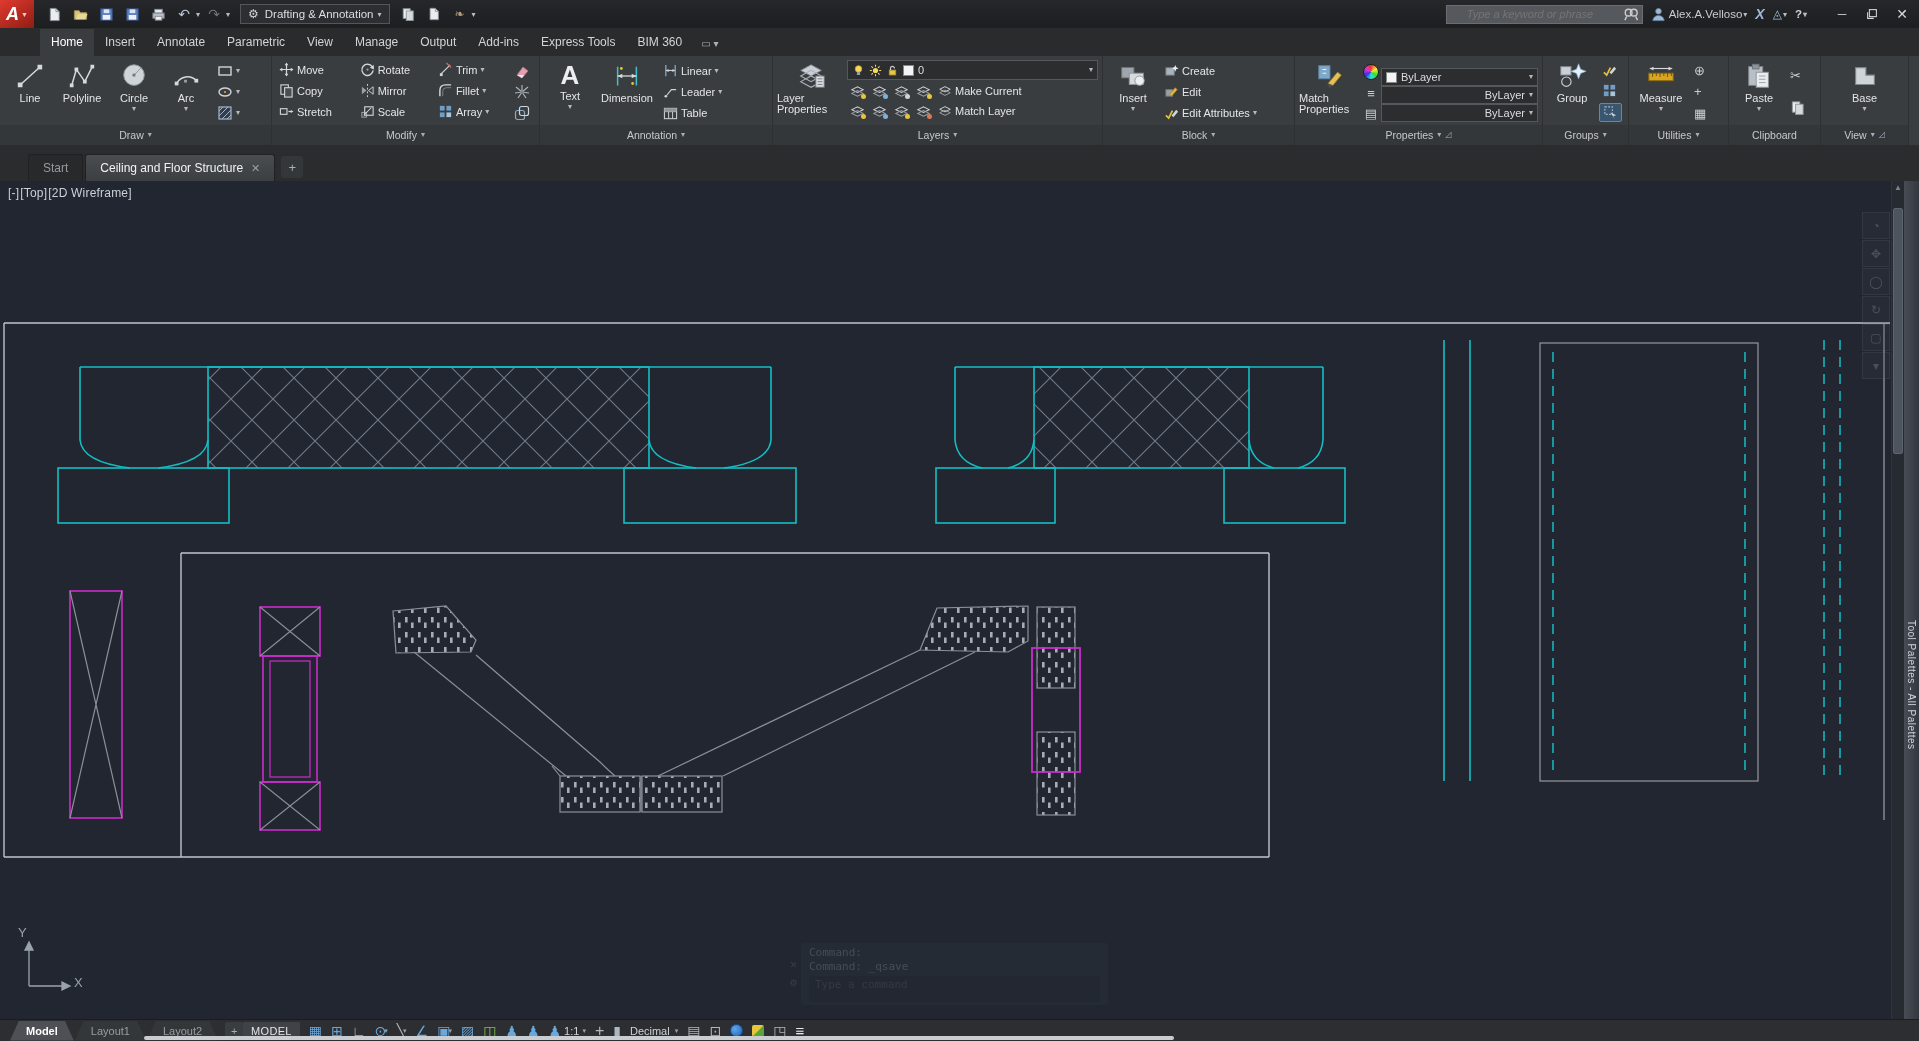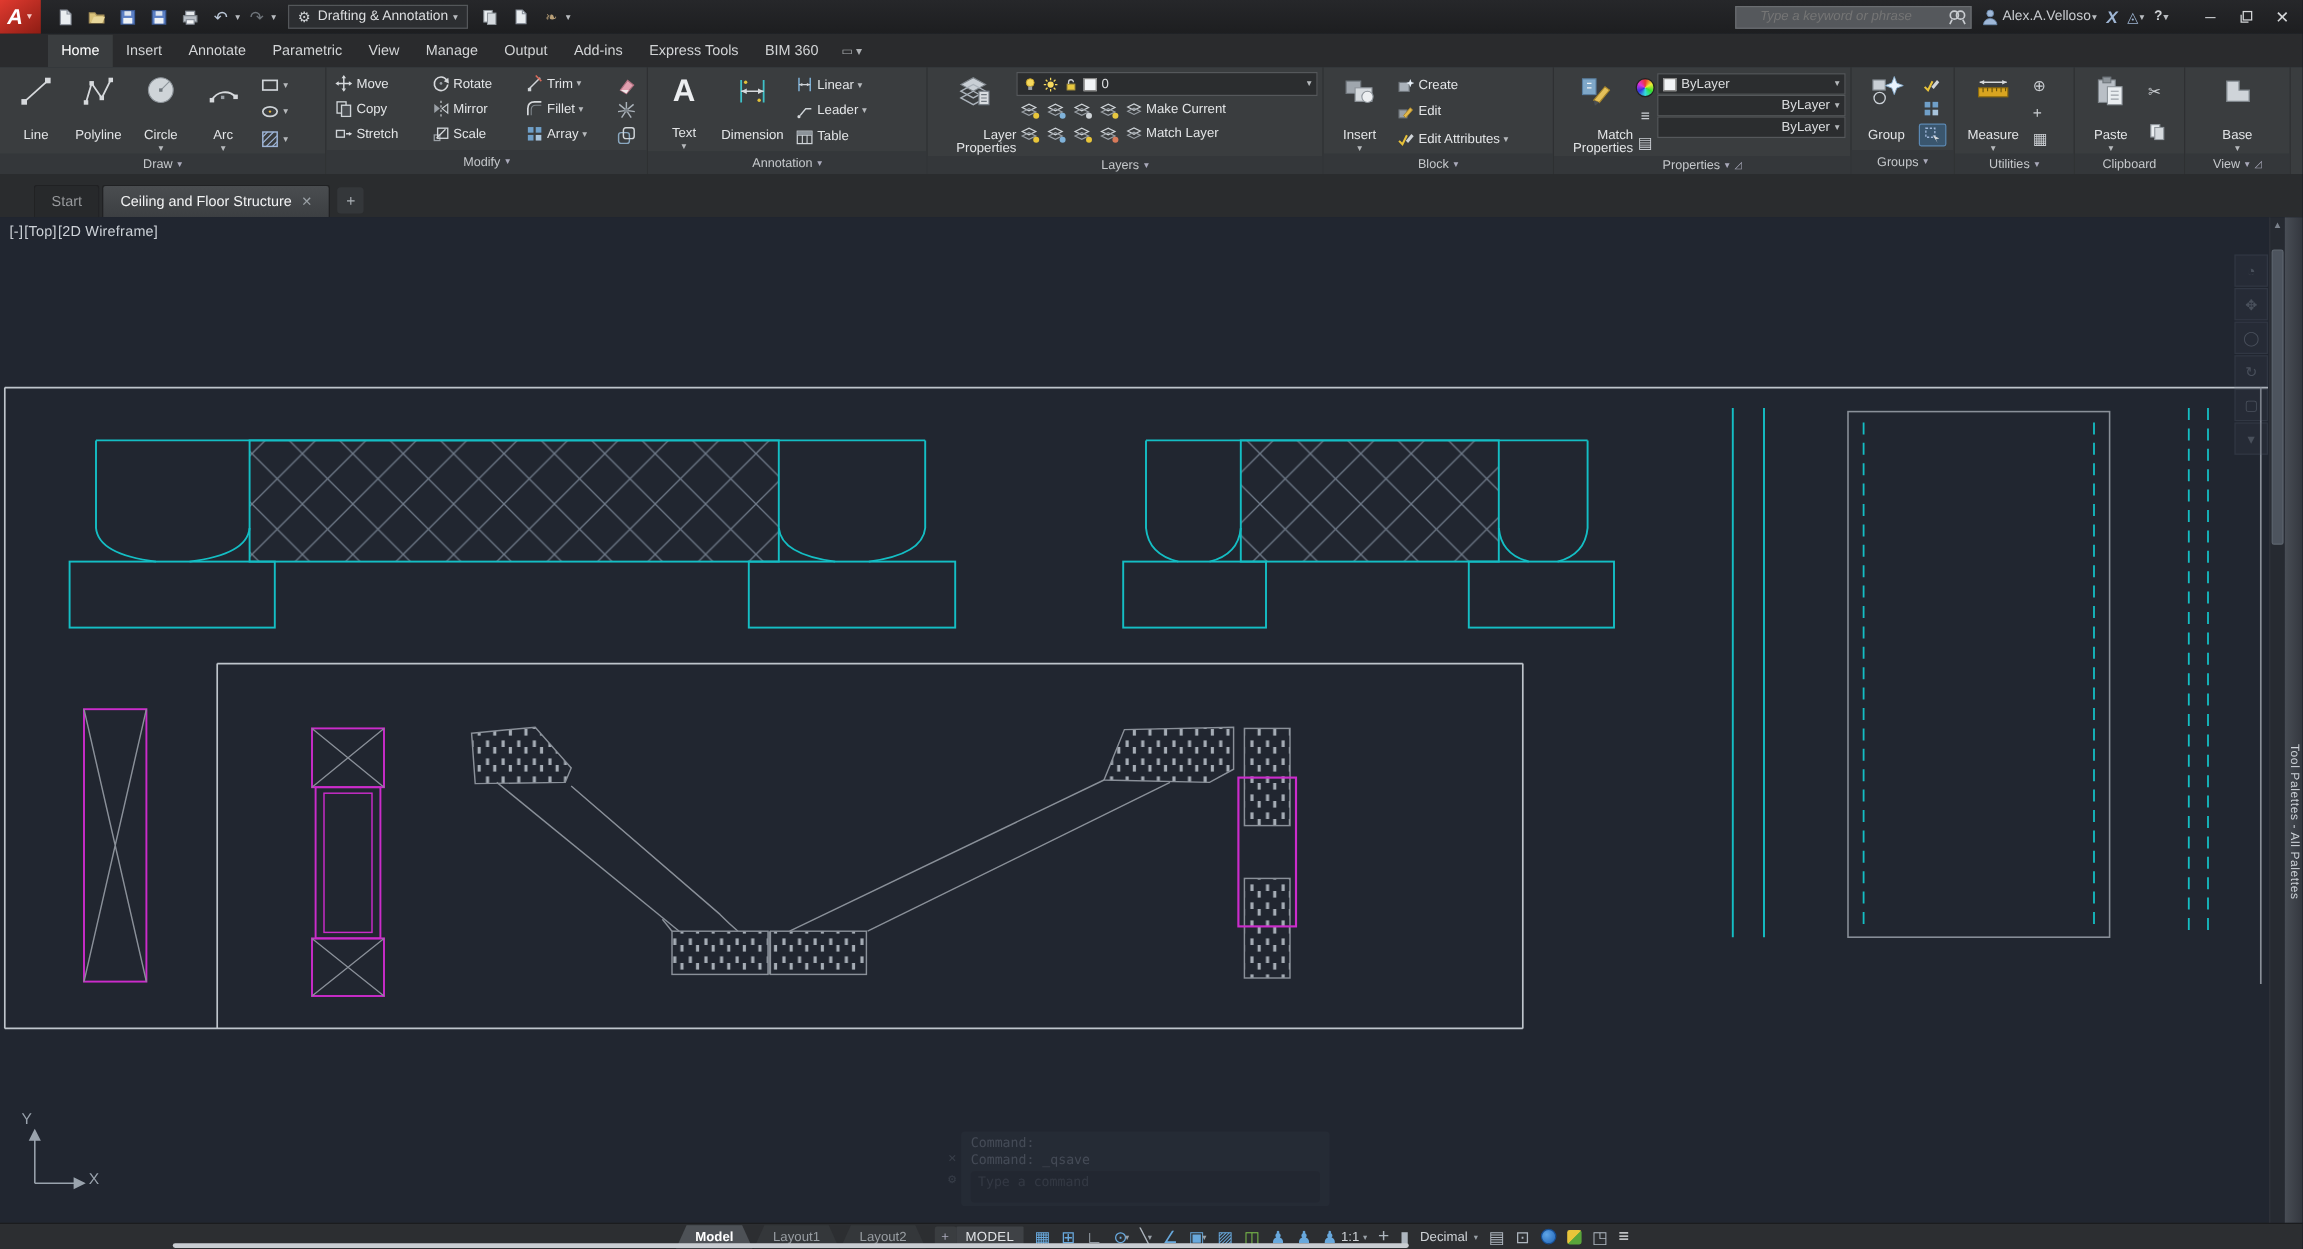--- a/index.html
+++ b/index.html
@@ -30,21 +30,21 @@
   .rtab.active{background:#3a3d3f;color:#fff}
   #ribbon-toggle{margin-left:8px;color:#aeb1b4;font-size:10px;padding-bottom:7px}
 
   
   #ribbon{display:flex;height:89px;background:#3a3d3f;font-size:11px;color:#e3e5e7}
   .panel{display:flex;flex-direction:column;border-right:1px solid #2e3032}
   .pbody{flex:1;display:flex;align-items:stretch;padding:3px 4px 0}
   .plabel{height:20px;display:flex;align-items:center;justify-content:center;gap:4px;color:#c6c9cc;font-size:10.5px;background:#34373a}
   .plabel .caret{font-size:8px;color:#aab}
   .bigbtn{display:flex;flex-direction:column;align-items:center;justify-content:flex-start;width:52px;padding-top:2px;gap:1px;border-radius:2px}
-  .bigbtn .bl{text-align:right;line-height:11px;margin-top:16px}
+  .bigbtn .bl{text-align:left;line-height:11px;margin-top:1px}
   .caret{font-size:8px;color:#b6b9bc;line-height:8px}
   .smallcol{display:flex;flex-direction:column;justify-content:space-around;padding:1px 2px}
   .srow{display:flex;align-items:center;gap:3px;padding:1px 3px;border-radius:2px}
   .mgrid{display:grid;grid-template-columns:auto auto auto;grid-auto-rows:21px;column-gap:5px;align-items:center}
   .ic{flex:0 0 auto}
   .gl{color:#c9cdd1;font-size:13px;line-height:13px}
   .combo{display:flex;align-items:center;gap:4px;height:20px;background:#2b2d2f;border:1px solid #55585b;padding:0 4px;color:#dcdee0}
   .combo .sw{width:11px;height:11px;background:#f2f4f6;border:1px solid #888}
   .combo .flex{flex:1}
   .ltool{position:relative;width:20px;height:18px;display:flex;align-items:center;justify-content:center}
@@ -80,21 +80,21 @@
   .ucslabel{position:absolute;color:#9aa3ad;font-size:13px;z-index:3}
 
   
   #vscroll{position:absolute;right:15px;top:0;width:13px;height:838px;background:#262a31;border-left:1px solid #30343b;z-index:6}
   #vscroll .arr{height:13px;display:flex;align-items:center;justify-content:center;color:#7b828c;font-size:8px}
   #vthumb{position:absolute;left:1px;top:27px;width:10px;height:246px;background:#4d545e;border:1px solid #5d646e;border-radius:2px}
   #palettebar{position:absolute;right:0;top:0;width:15px;height:838px;background:linear-gradient(90deg,#484d55,#33373e);z-index:6;display:flex;align-items:center;justify-content:center}
   #palettebar span{writing-mode:vertical-rl;font-size:10px;color:#ced3d9;letter-spacing:.5px;transform:translateY(85px)}
 
   
-  #statusbar{position:relative;display:flex;align-items:center;justify-content:center;height:22px;background:#2c2e31;border-top:1px solid #1b1c1e;font-size:11px}
+  #statusbar{position:relative;display:flex;align-items:center;justify-content:flex-start;height:22px;background:#2c2e31;border-top:1px solid #1b1c1e;font-size:11px}
   #laytabs{display:flex;align-items:center;height:22px;padding-left:10px;gap:1px}
   .ltab{height:20px;line-height:20px;padding:0 16px;background:#34373a;color:#989da2;clip-path:polygon(9px 0,calc(100% - 9px) 0,100% 100%,0 100%)}
   .ltab.active{background:#4d5156;color:#fff;font-weight:bold}
   #addlayout{width:18px;height:18px;margin-left:6px;border-radius:2px;background:#3a3d40;color:#aab;display:flex;align-items:center;justify-content:center}
   #stright{display:flex;align-items:center;gap:9px;padding-right:8px}
   #modelbtn{height:18px;line-height:18px;padding:0 8px;background:#3f4246;color:#e2e4e7;border-radius:1px;letter-spacing:.3px}
   .sic{font-size:14px;line-height:16px}
   .b{color:#68a8dc}.g{color:#aeb6bf}.gr{color:#7cc04a}
   .scaret{font-size:7px;color:#9aa1a8;margin-left:-5px}
   .sgroup{display:flex;align-items:center;gap:3px;color:#cfd3d7}
@@ -748,21 +748,21 @@
             <svg class="ic" width="30" height="30">
               <use href="#i-matchprops"></use>
             </svg>
             <span class="bl">Match Properties</span>
           </div>
         <div class="smallcol" style="align-items:center">
           <span class="cwheel"></span>
           <span class="gl">≡</span>
           <span class="gl">▤</span>
         </div>
-        <div style="flex:1;display:flex;flex-direction:column;justify-content:flex-start;padding:2px 0 3px">
+        <div style="flex:1;display:flex;flex-direction:column;justify-content:flex-end;padding:2px 0 3px">
           <div class="combo" style="height:18px">
               <span class="sw"></span>
               <span class="flex">ByLayer</span>
               <span class="caret">▾</span>
             </div>
           <div class="combo" style="height:18px">
               <span style="flex:1;text-align:right">ByLayer</span>
               <span class="caret">▾</span>
             </div>
           <div class="combo" style="height:18px">

